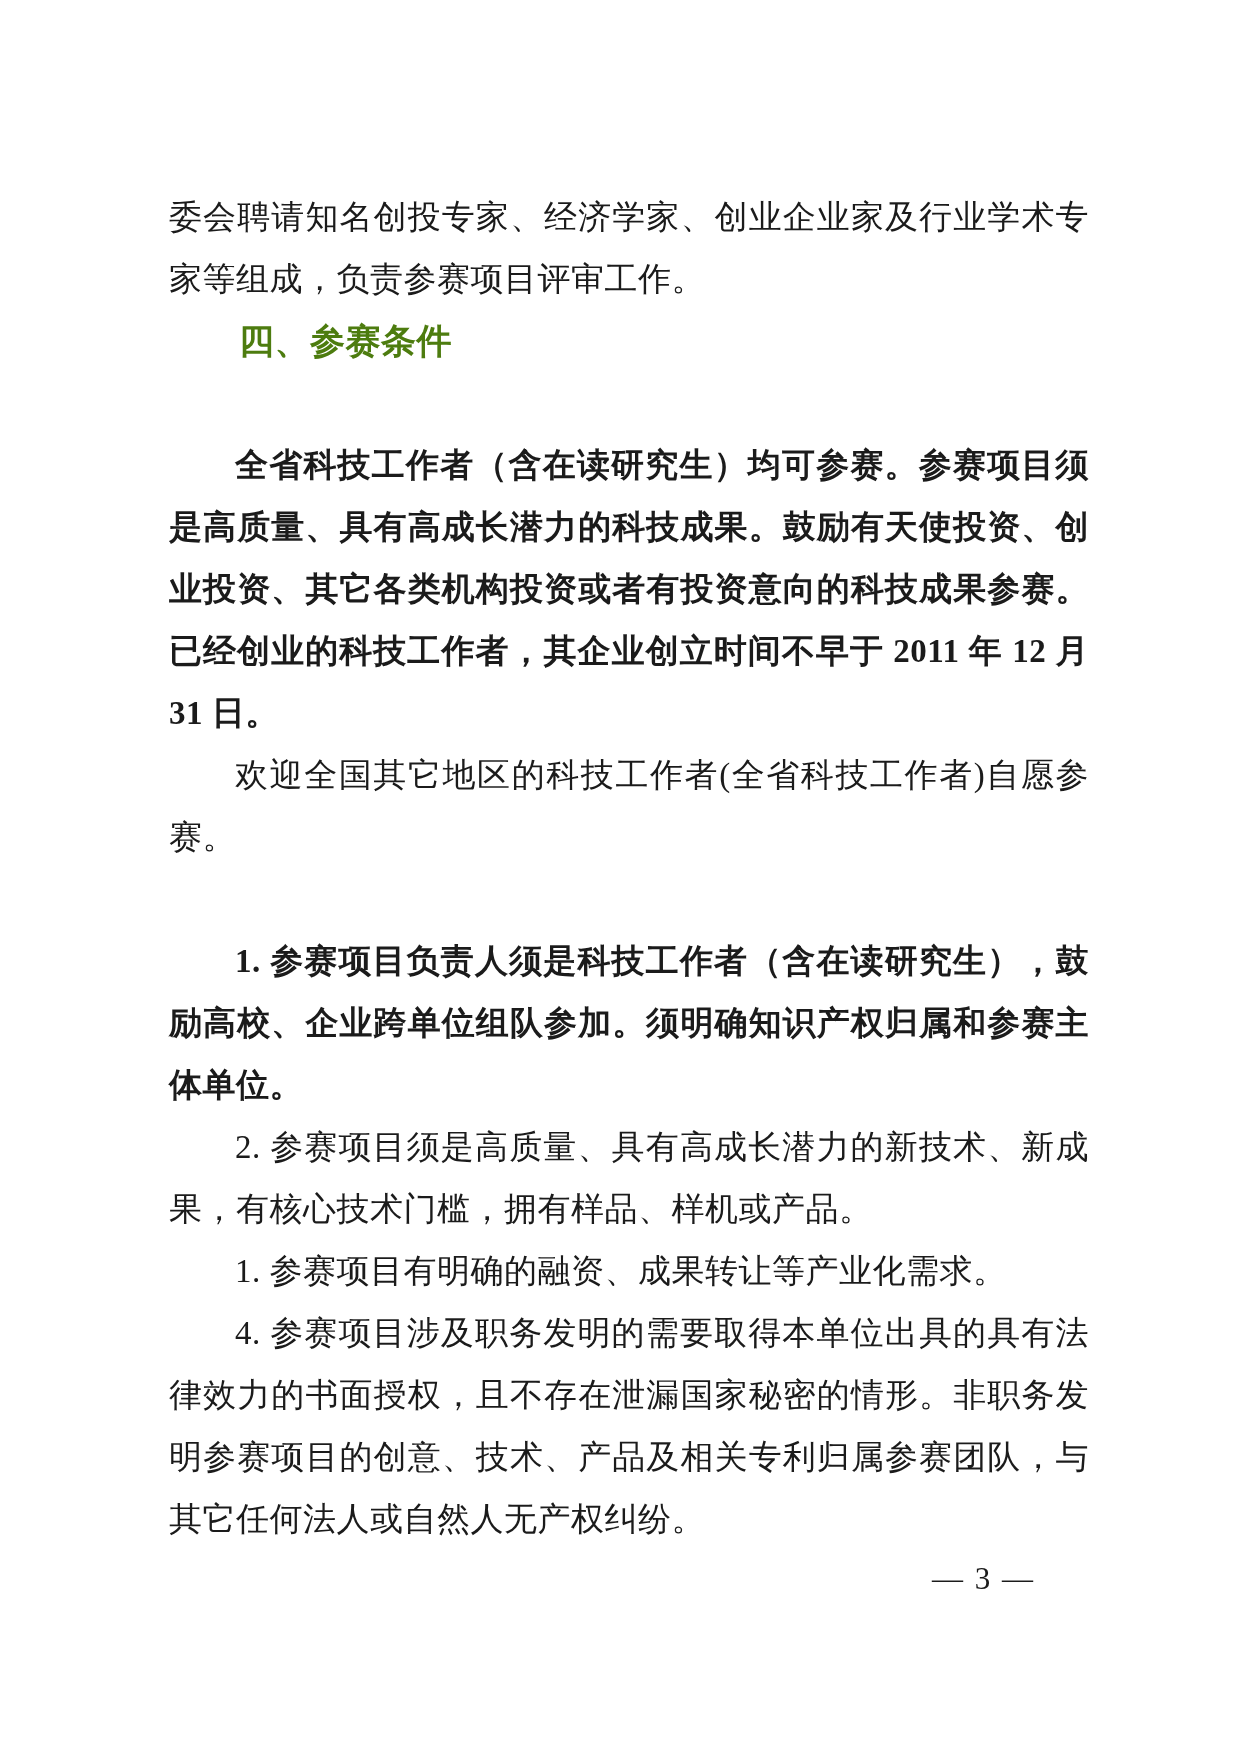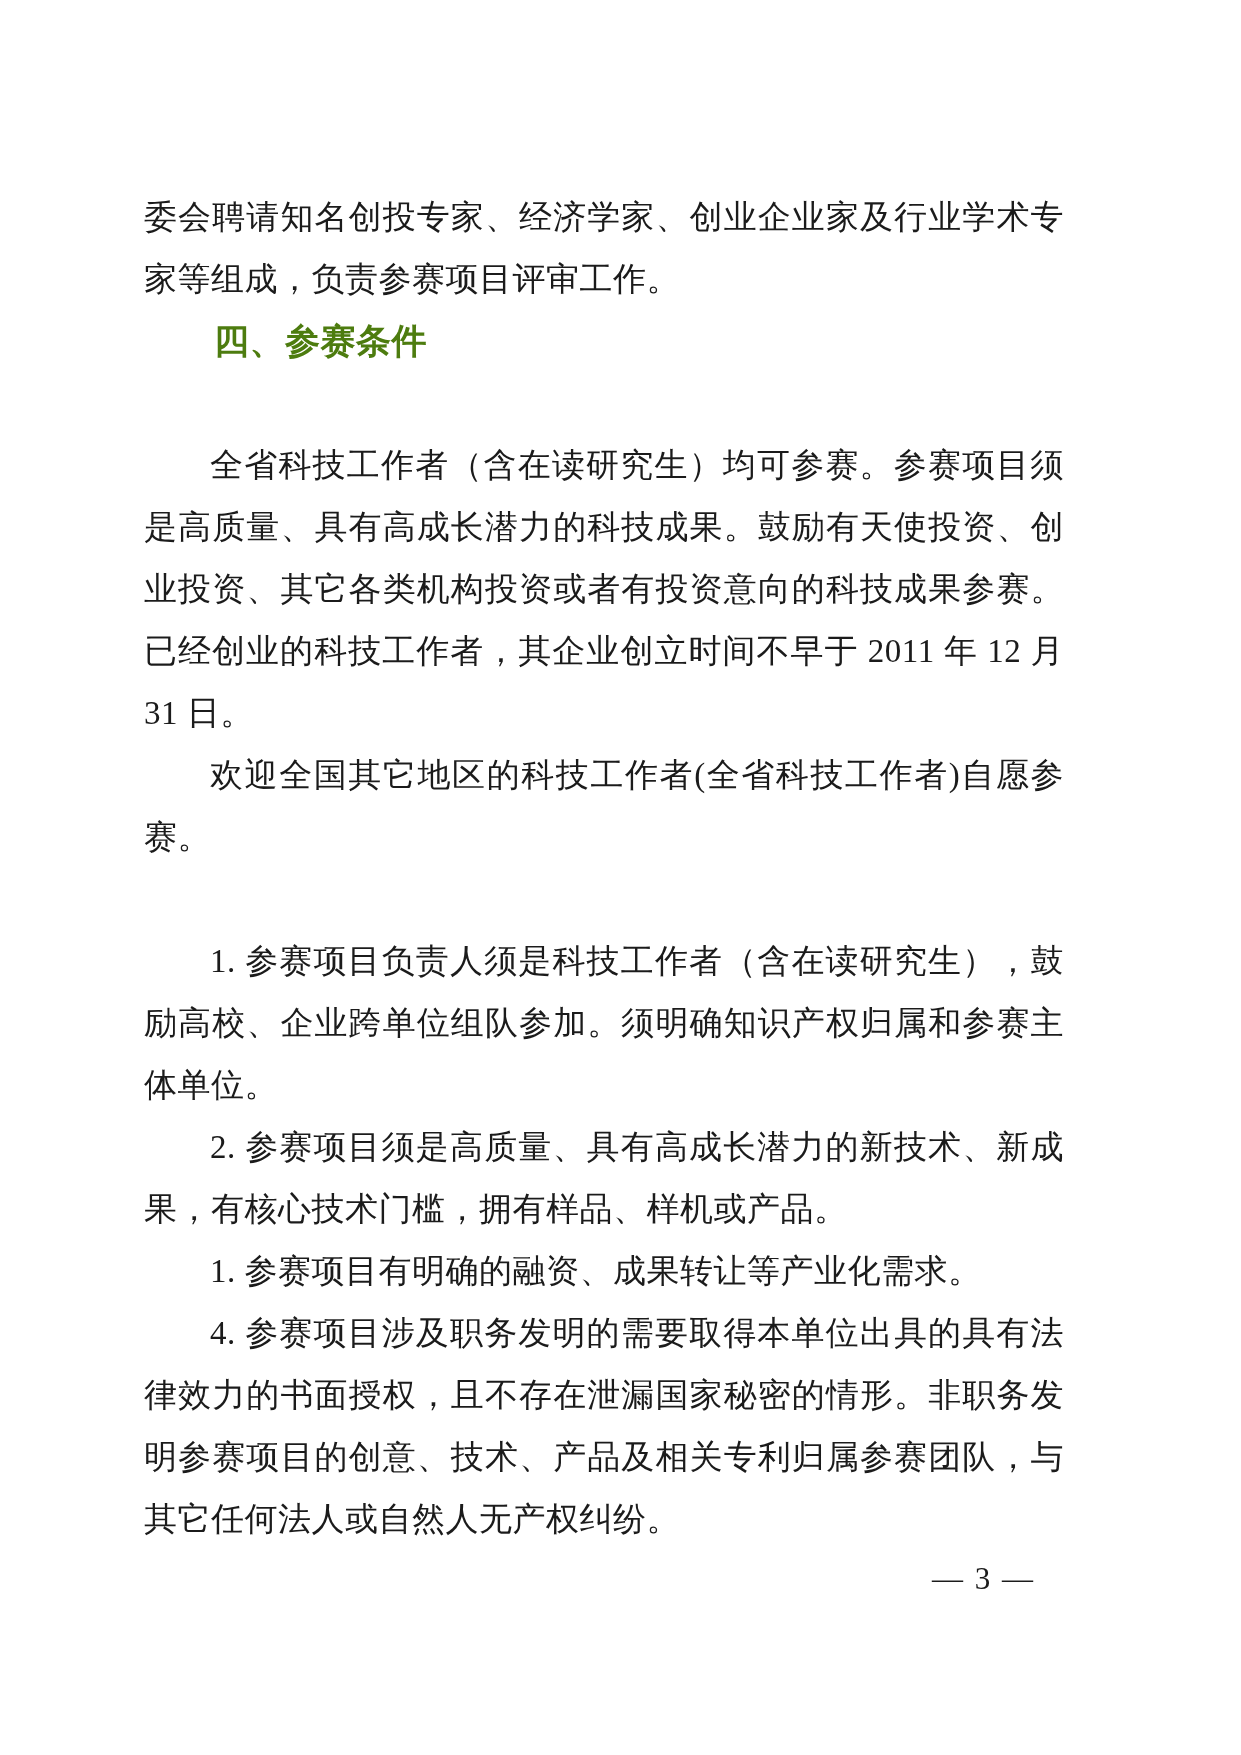--- a/index.html
+++ b/index.html
@@ -12,38 +12,39 @@
     width: 1241px;
     height: 1755px;
     margin: 0 auto;
     background: #ffffff;
     overflow: hidden;
     font-family: "Liberation Serif", "DejaVu Serif", serif;
     color: #1b1b1b;
   }
   .content {
     position: absolute;
-    left: 144px;
+    left: 169px;
     top: 186px;
     width: 920px;
     font-size: 33px;
     line-height: 62px;
     text-align: justify;
     text-justify: inter-ideograph;
     letter-spacing: 0.5px;
   }
   .para {
     margin: 0;
     text-indent: 2em;
   }
   .para.no-indent {
     text-indent: 0;
   }
   .para.gap-before {
     margin-top: 62px;
+    font-weight: bold;
   }
   .heading {
     margin: 0;
     text-indent: 2em;
     font-size: 35px;
     line-height: 62px;
     font-weight: bold;
     color: #4d7c0f;
     font-family: "Liberation Sans", "DejaVu Sans", sans-serif;
   }

